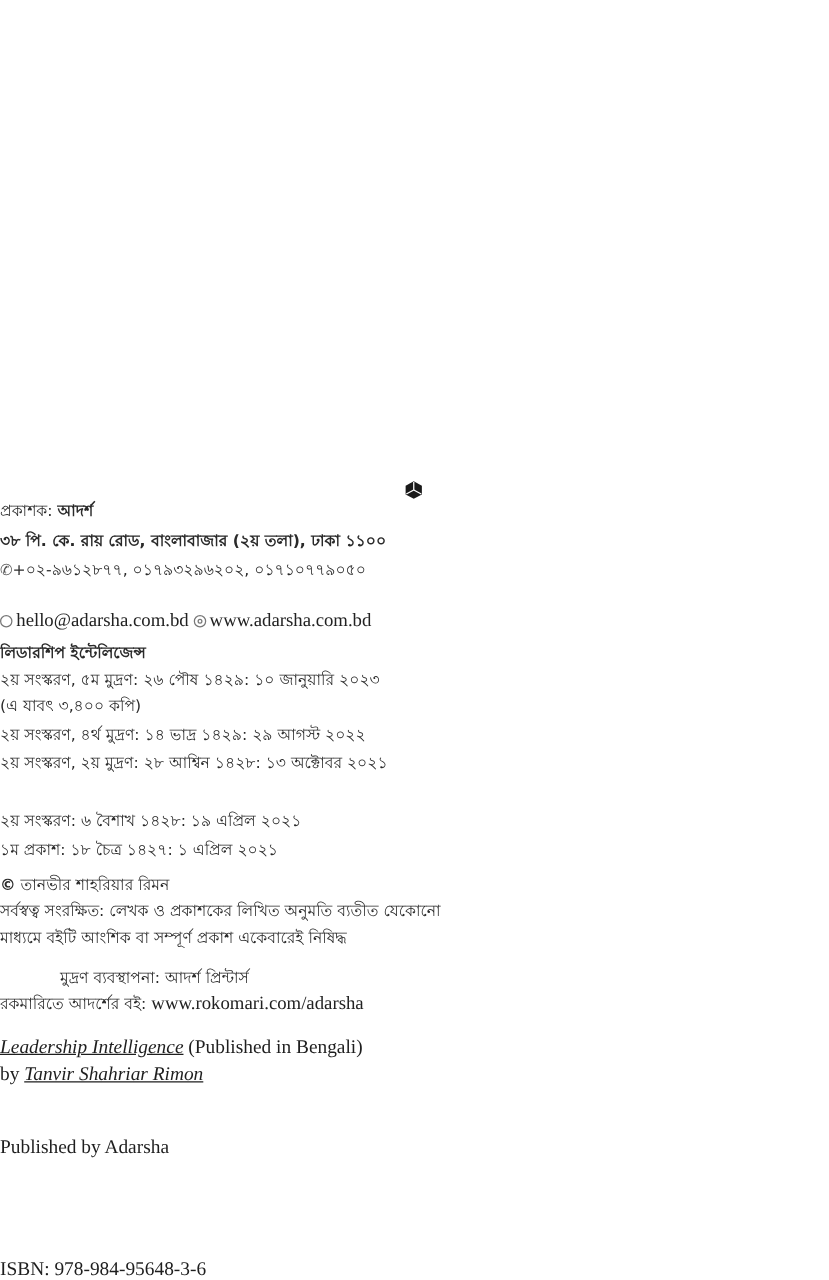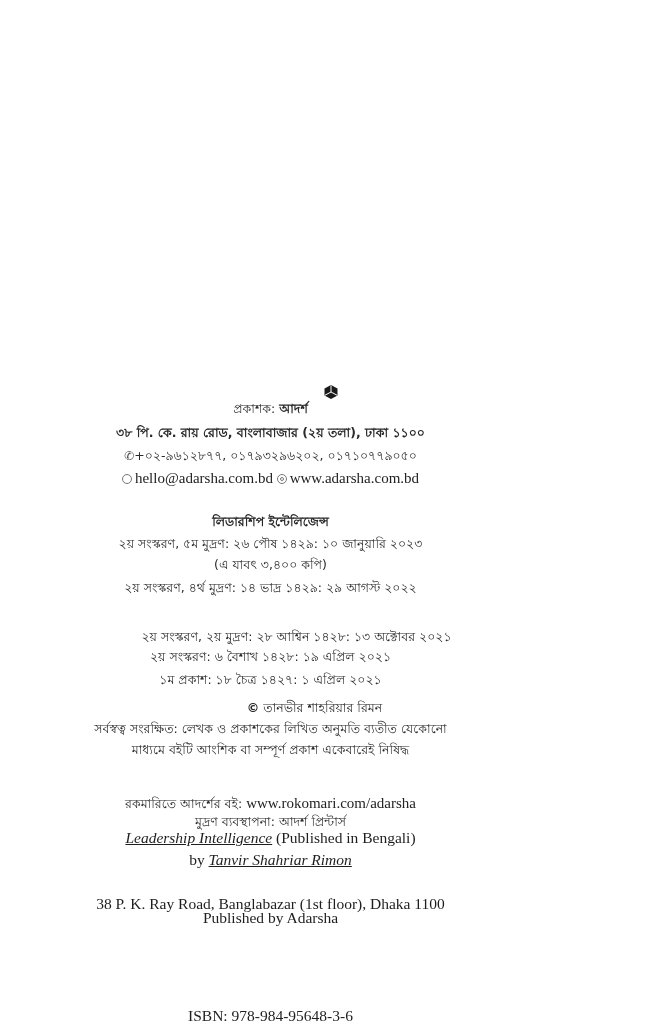--- a/index.html
+++ b/index.html
@@ -19,35 +19,36 @@
       position: absolute;
       left: 0;
       top: 0;
       width: 663px;
       height: 1024px;
     }
     .line {
       position: absolute;
       left: 0;
       width: 541px;
-      text-align: center;
+      text-align: left;
       white-space: nowrap;
       font-size: 14.5px;
       line-height: 20px;
     }
     .bn {
       font-family: "DejaVu Sans", sans-serif;
       font-size: 12.5px;
       color: #2a2a2a;
     }
     .bold { font-weight: bold; }
     .latin {
       font-family: "Liberation Serif", serif;
       font-size: 15px;
       color: #222;
+      margin-top: 19px;
     }
     .en {
       font-family: "Liberation Serif", serif;
       font-size: 15.5px;
       color: #1e1e1e;
     }
     .ital { font-style: italic; text-decoration: underline; }
     .ico {
       display: inline-block;
       width: 10px;
@@ -120,48 +121,47 @@
   <div class="line latin" style="top:468px;">
     <span class="ico outline"></span><span>hello@adarsha.com.bd</span>
     <span class="ico outline ring"></span><span>www.adarsha.com.bd</span>
   </div>
 
 
   <div class="line bn bold" style="top:512px;">লিডারশিপ ইন্টেলিজেন্স</div>
   <div class="line bn" style="top:534px;">২য় সংস্করণ, ৫ম মুদ্রণ: ২৬ পৌষ ১৪২৯: ১০ জানুয়ারি ২০২৩</div>
   <div class="line bn" style="top:555px;">(এ যাবৎ ৩,৪০০ কপি)</div>
   <div class="line bn" style="top:578px;">২য় সংস্করণ, ৪র্থ মুদ্রণ: ১৪ ভাদ্র ১৪২৯: ২৯ আগস্ট ২০২২</div>
-  <div class="line bn" style="top:627px;padding-left:26px;">২য় সংস্করণ, ২য় মুদ্রণ: ২৮ আশ্বিন ১৪২৮: ১৩ অক্টোবর ২০২১</div>
+  <div class="line bn" style="top:600px;">২য় সংস্করণ, ২য় মুদ্রণ: ২৮ আশ্বিন ১৪২৮: ১৩ অক্টোবর ২০২১</div>
   <div class="line bn" style="top:647px;">২য় সংস্করণ: ৬ বৈশাখ ১৪২৮: ১৯ এপ্রিল ২০২১</div>
   <div class="line bn" style="top:670px;">১ম প্রকাশ: ১৮ চৈত্র ১৪২৭: ১ এপ্রিল ২০২১</div>
 
-  <div class="line bn" style="top:698px;padding-left:44px;">
+  <div class="line bn" style="top:698px;">
     <span class="bold">©</span>
     <span>তানভীর শাহরিয়ার রিমন</span>
   </div>
   <div class="line bn" style="top:719px;">সর্বস্বত্ব সংরক্ষিত: লেখক ও প্রকাশকের লিখিত অনুমতি ব্যতীত যেকোনো</div>
   <div class="line bn" style="top:740px;">মাধ্যমে বইটি আংশিক বা সম্পূর্ণ প্রকাশ একেবারেই নিষিদ্ধ</div>
 
-  <div class="line bn" style="top:812px;">
+  <div class="line bn" style="top:772px;padding-left:48px;">
     <span>মুদ্রণ ব্যবস্থাপনা:</span>
     <span>আদর্শ প্রিন্টার্স</span>
   </div>
   <div class="line bn" style="top:793px;">
     <span>রকমারিতে আদর্শের বই:</span>
     <span class="latin">www.rokomari.com/adarsha</span>
   </div>
 
   <div class="line en" style="top:828px;">
     <span class="ital">Leadership Intelligence</span>
     <span>(Published in Bengali)</span>
   </div>
   <div class="line en" style="top:850px;">
     <span>by</span>
     <span class="ital">Tanvir Shahriar Rimon</span>
   </div>
   <div class="line en" style="top:908px;">Published by Adarsha</div>
-  <div class="line en" style="top:894px;">38 P. K. Ray Road, Banglabazar (1st floor), Dhaka 1100</div>
   <div class="line en" style="top:965px;margin-top:41px;">
     <span>ISBN:</span>
     <span>978-984-95648-3-6</span>
   </div>
 
 </div>
 
 </body></html>

